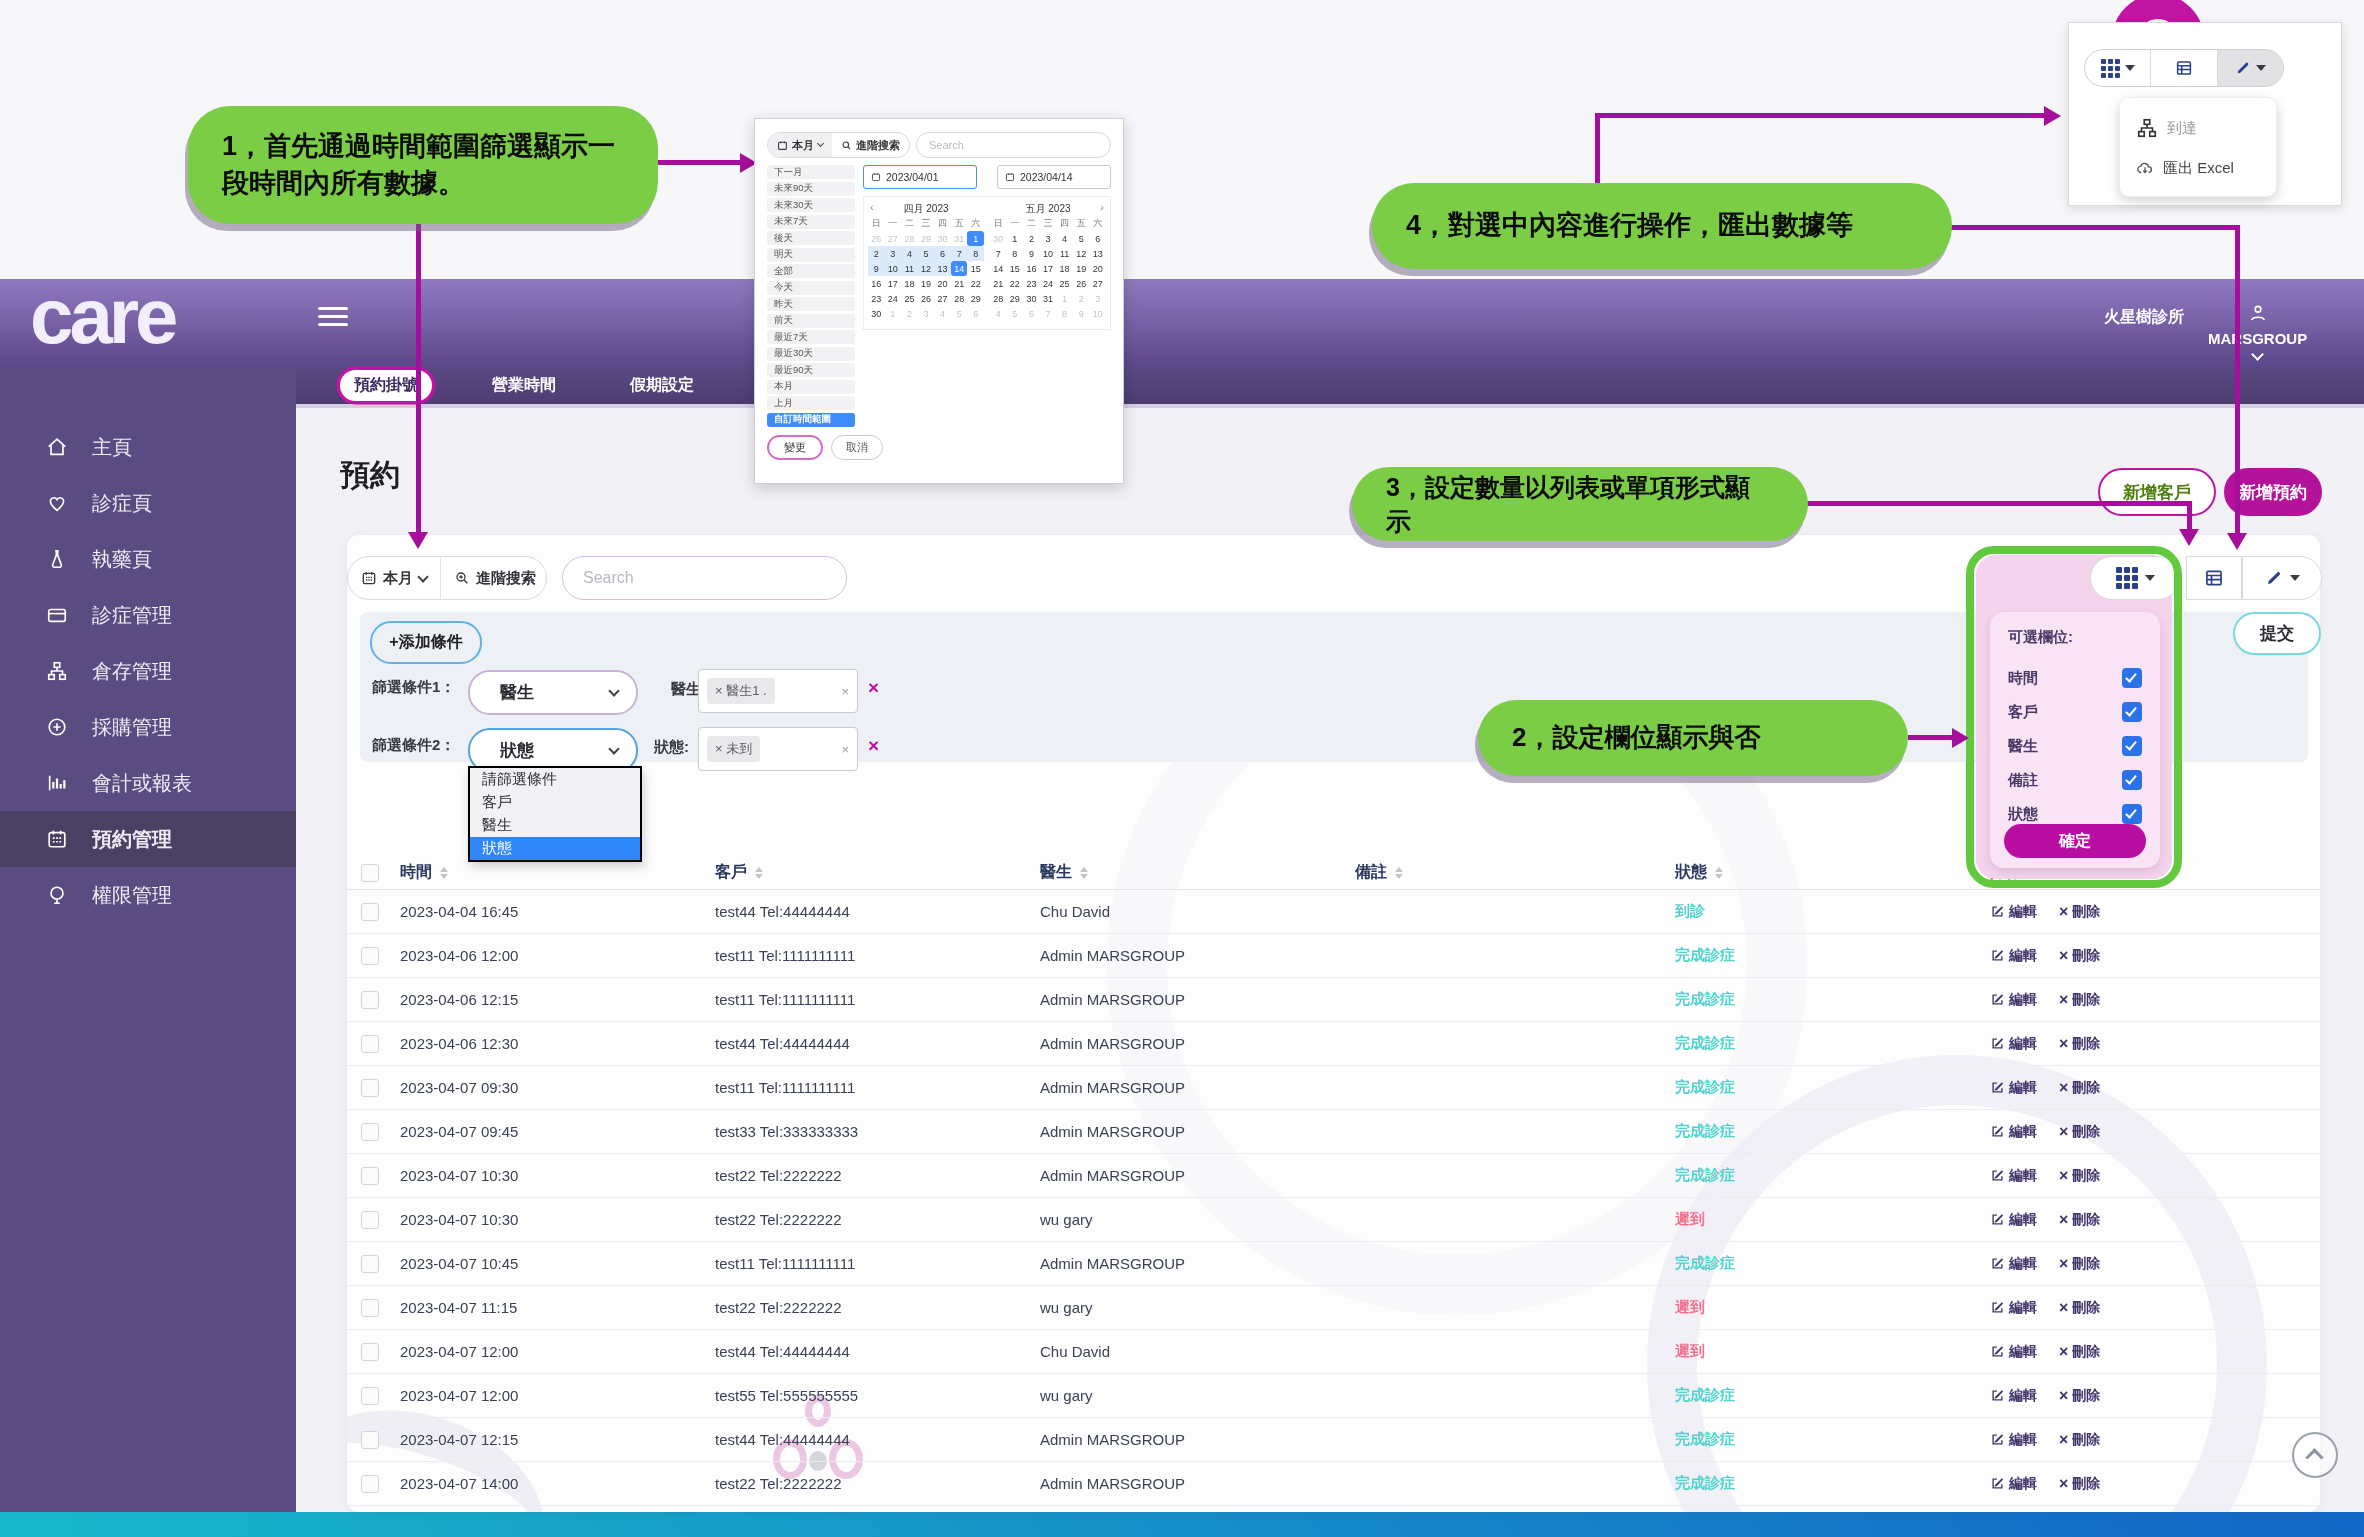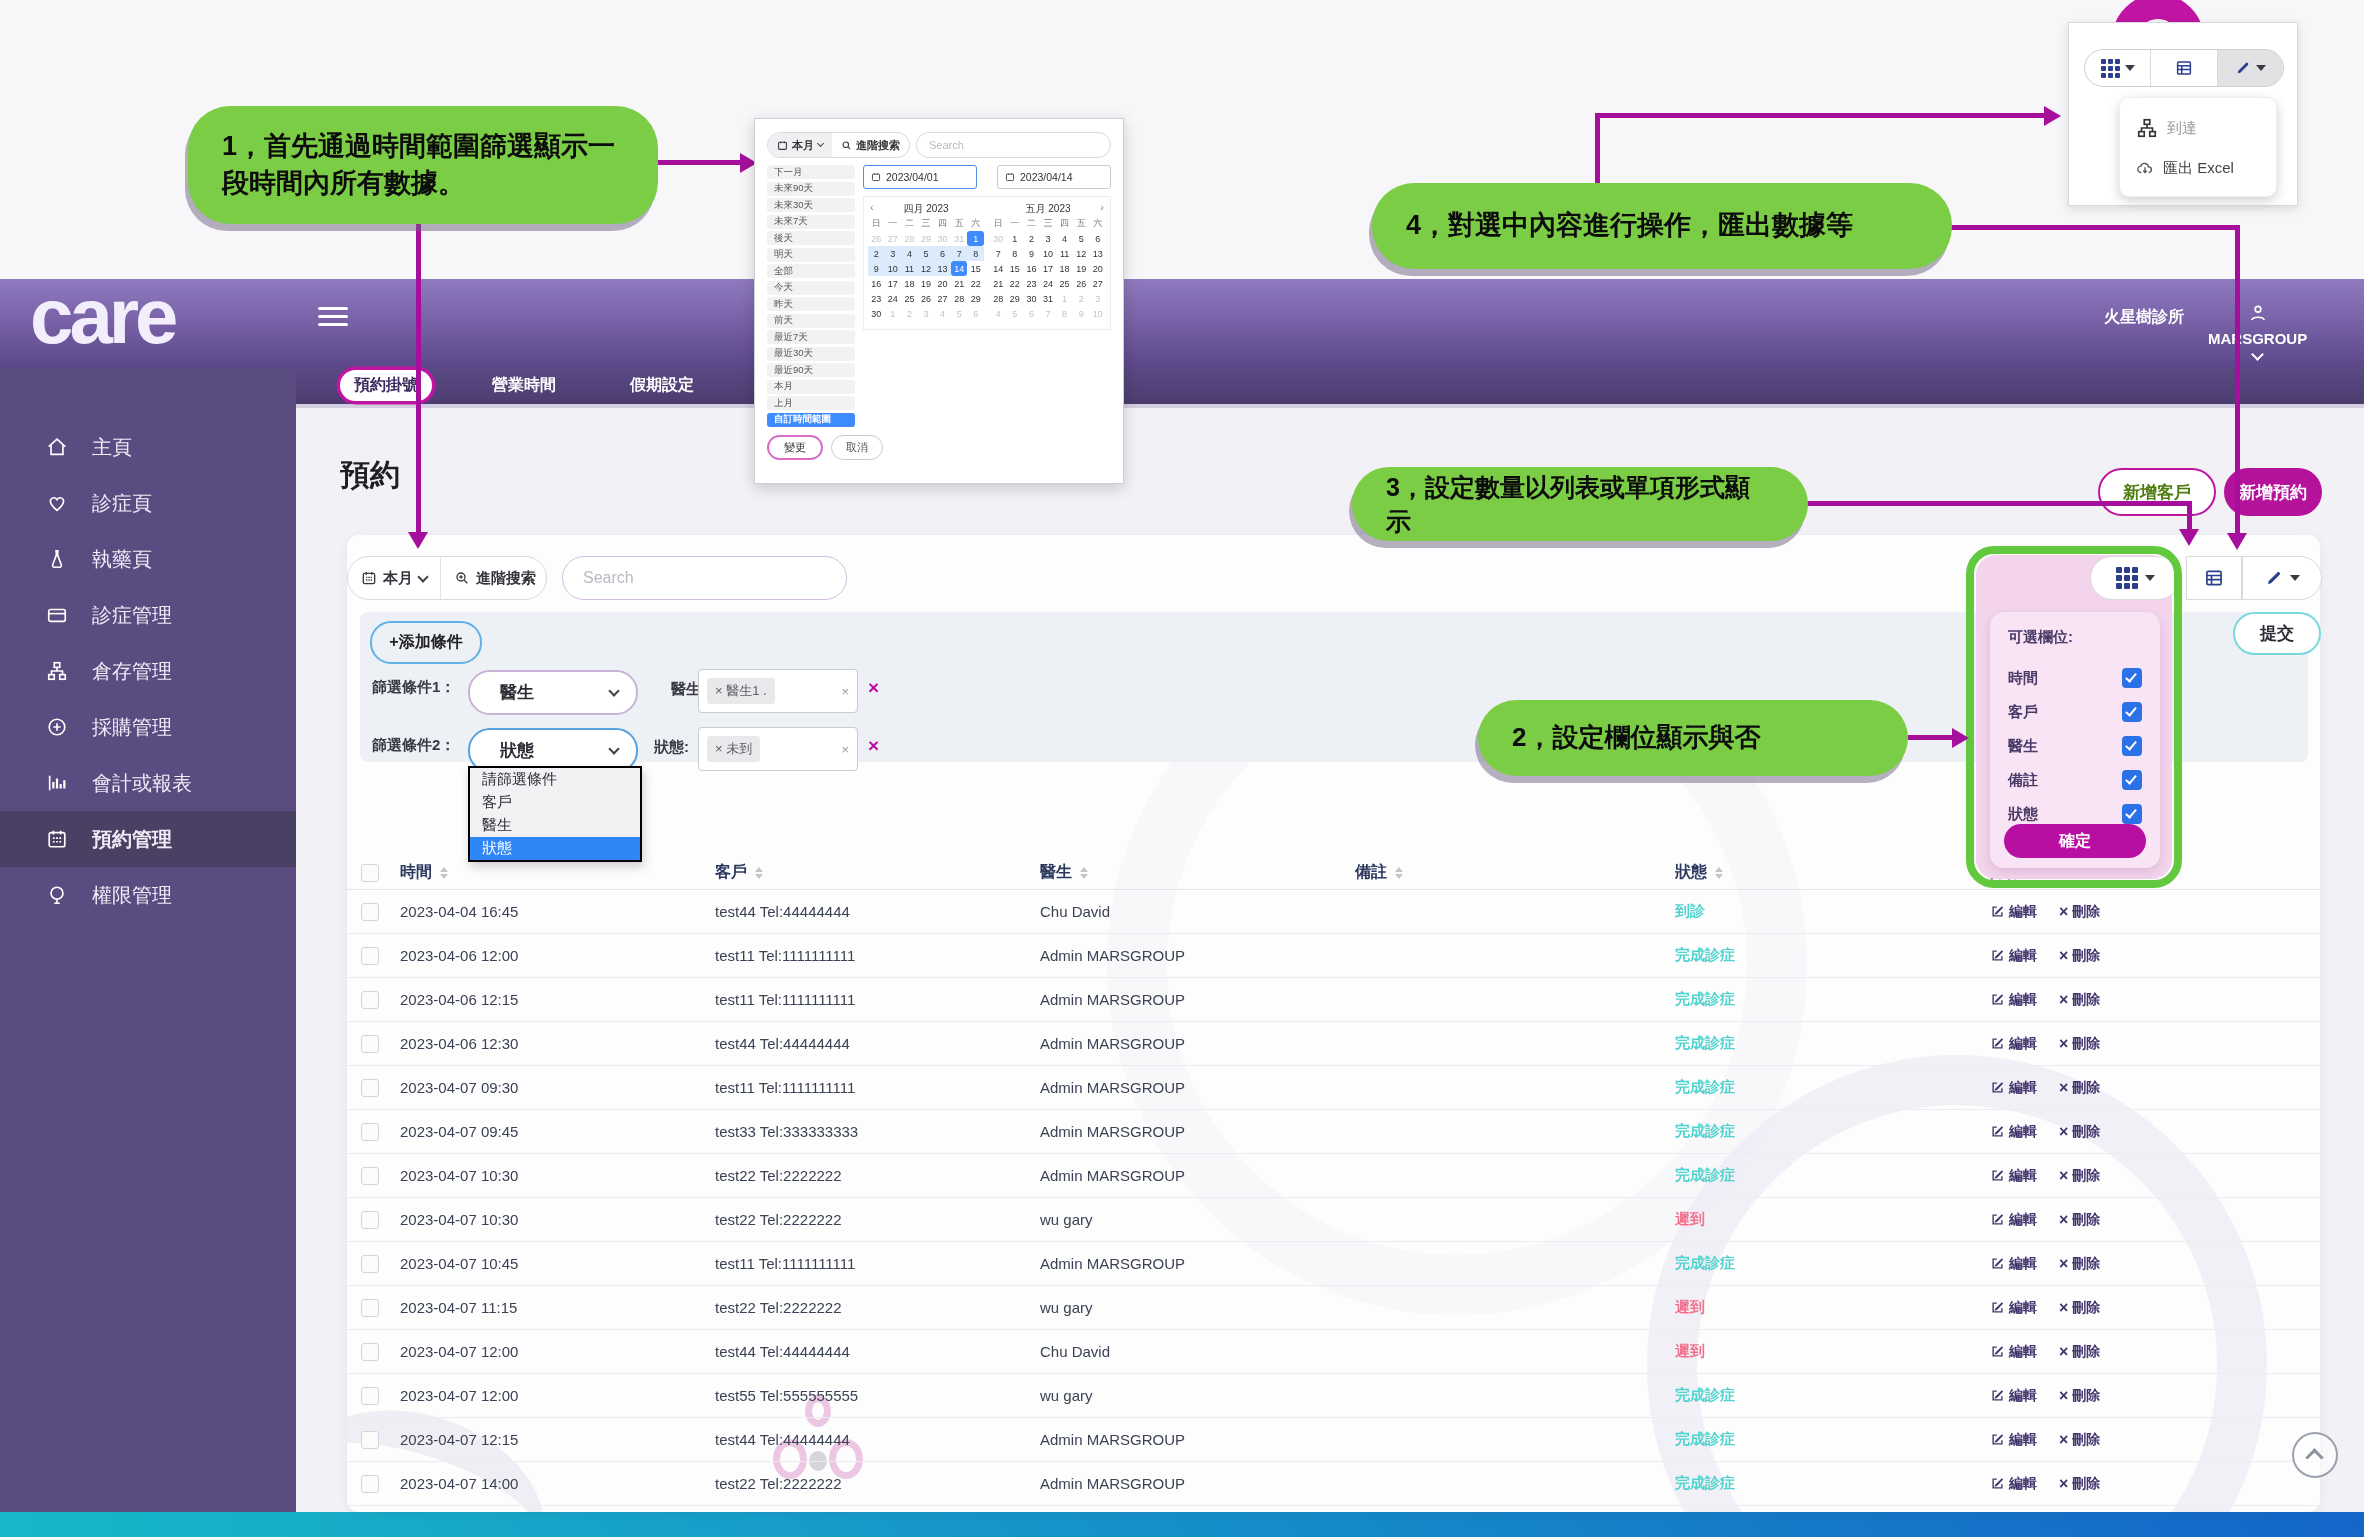--- a/index.html
+++ b/index.html
@@ -152,21 +152,21 @@
   .cal-title{text-align:center;font-size:10px;color:#333;height:15px;line-height:15px;}
   .cal-nav{position:absolute;top:0;font-size:11px;color:#888;cursor:pointer;}
   .cal-grid{display:grid;grid-template-columns:repeat(7,1fr);}
   .cal-cell{height:15px;display:flex;align-items:center;justify-content:center;font-size:9px;color:#333;cursor:pointer;}
   .cal-cell.wd{color:#777;}
   .cal-cell.out{color:#c2c2c8;}
   .cal-cell.range{background:#dcebfb;}
   .cal-cell.sel{background:#3d8bfd;color:#fff;border-radius:3px;}
 
   
-  .apopup{position:absolute;left:2068px;top:22px;width:230px;height:184px;background:#fff;border:1px solid #d9d9de;
+  .apopup{position:absolute;left:2068px;top:22px;width:274px;height:184px;background:#fff;border:1px solid #d9d9de;
     box-shadow:0 3px 10px rgba(0,0,0,.12);z-index:50;}
   .ap-group{position:absolute;left:15px;top:26px;width:200px;height:38px;border:1px solid #cfcfd4;border-radius:19px;display:flex;overflow:hidden;}
   .ap-seg{flex:1;display:flex;align-items:center;justify-content:center;gap:5px;cursor:pointer;}
   .ap-seg+.ap-seg{border-left:1px solid #d9d9de;}
   .ap-seg.on{background:#e2e2e5;}
   .ap-menu{position:absolute;left:50px;top:74px;width:158px;height:100px;background:#fff;border-radius:10px;
     box-shadow:0 4px 12px rgba(0,0,0,.18);border:1px solid #eee;padding:10px 0;}
   .menu-item{display:flex;align-items:center;gap:9px;height:40px;padding:0 16px;font-size:15px;cursor:pointer;white-space:nowrap;}
   .menu-item .ml{color:#444;}
   .menu-item.muted .ml{color:#97979d;}

